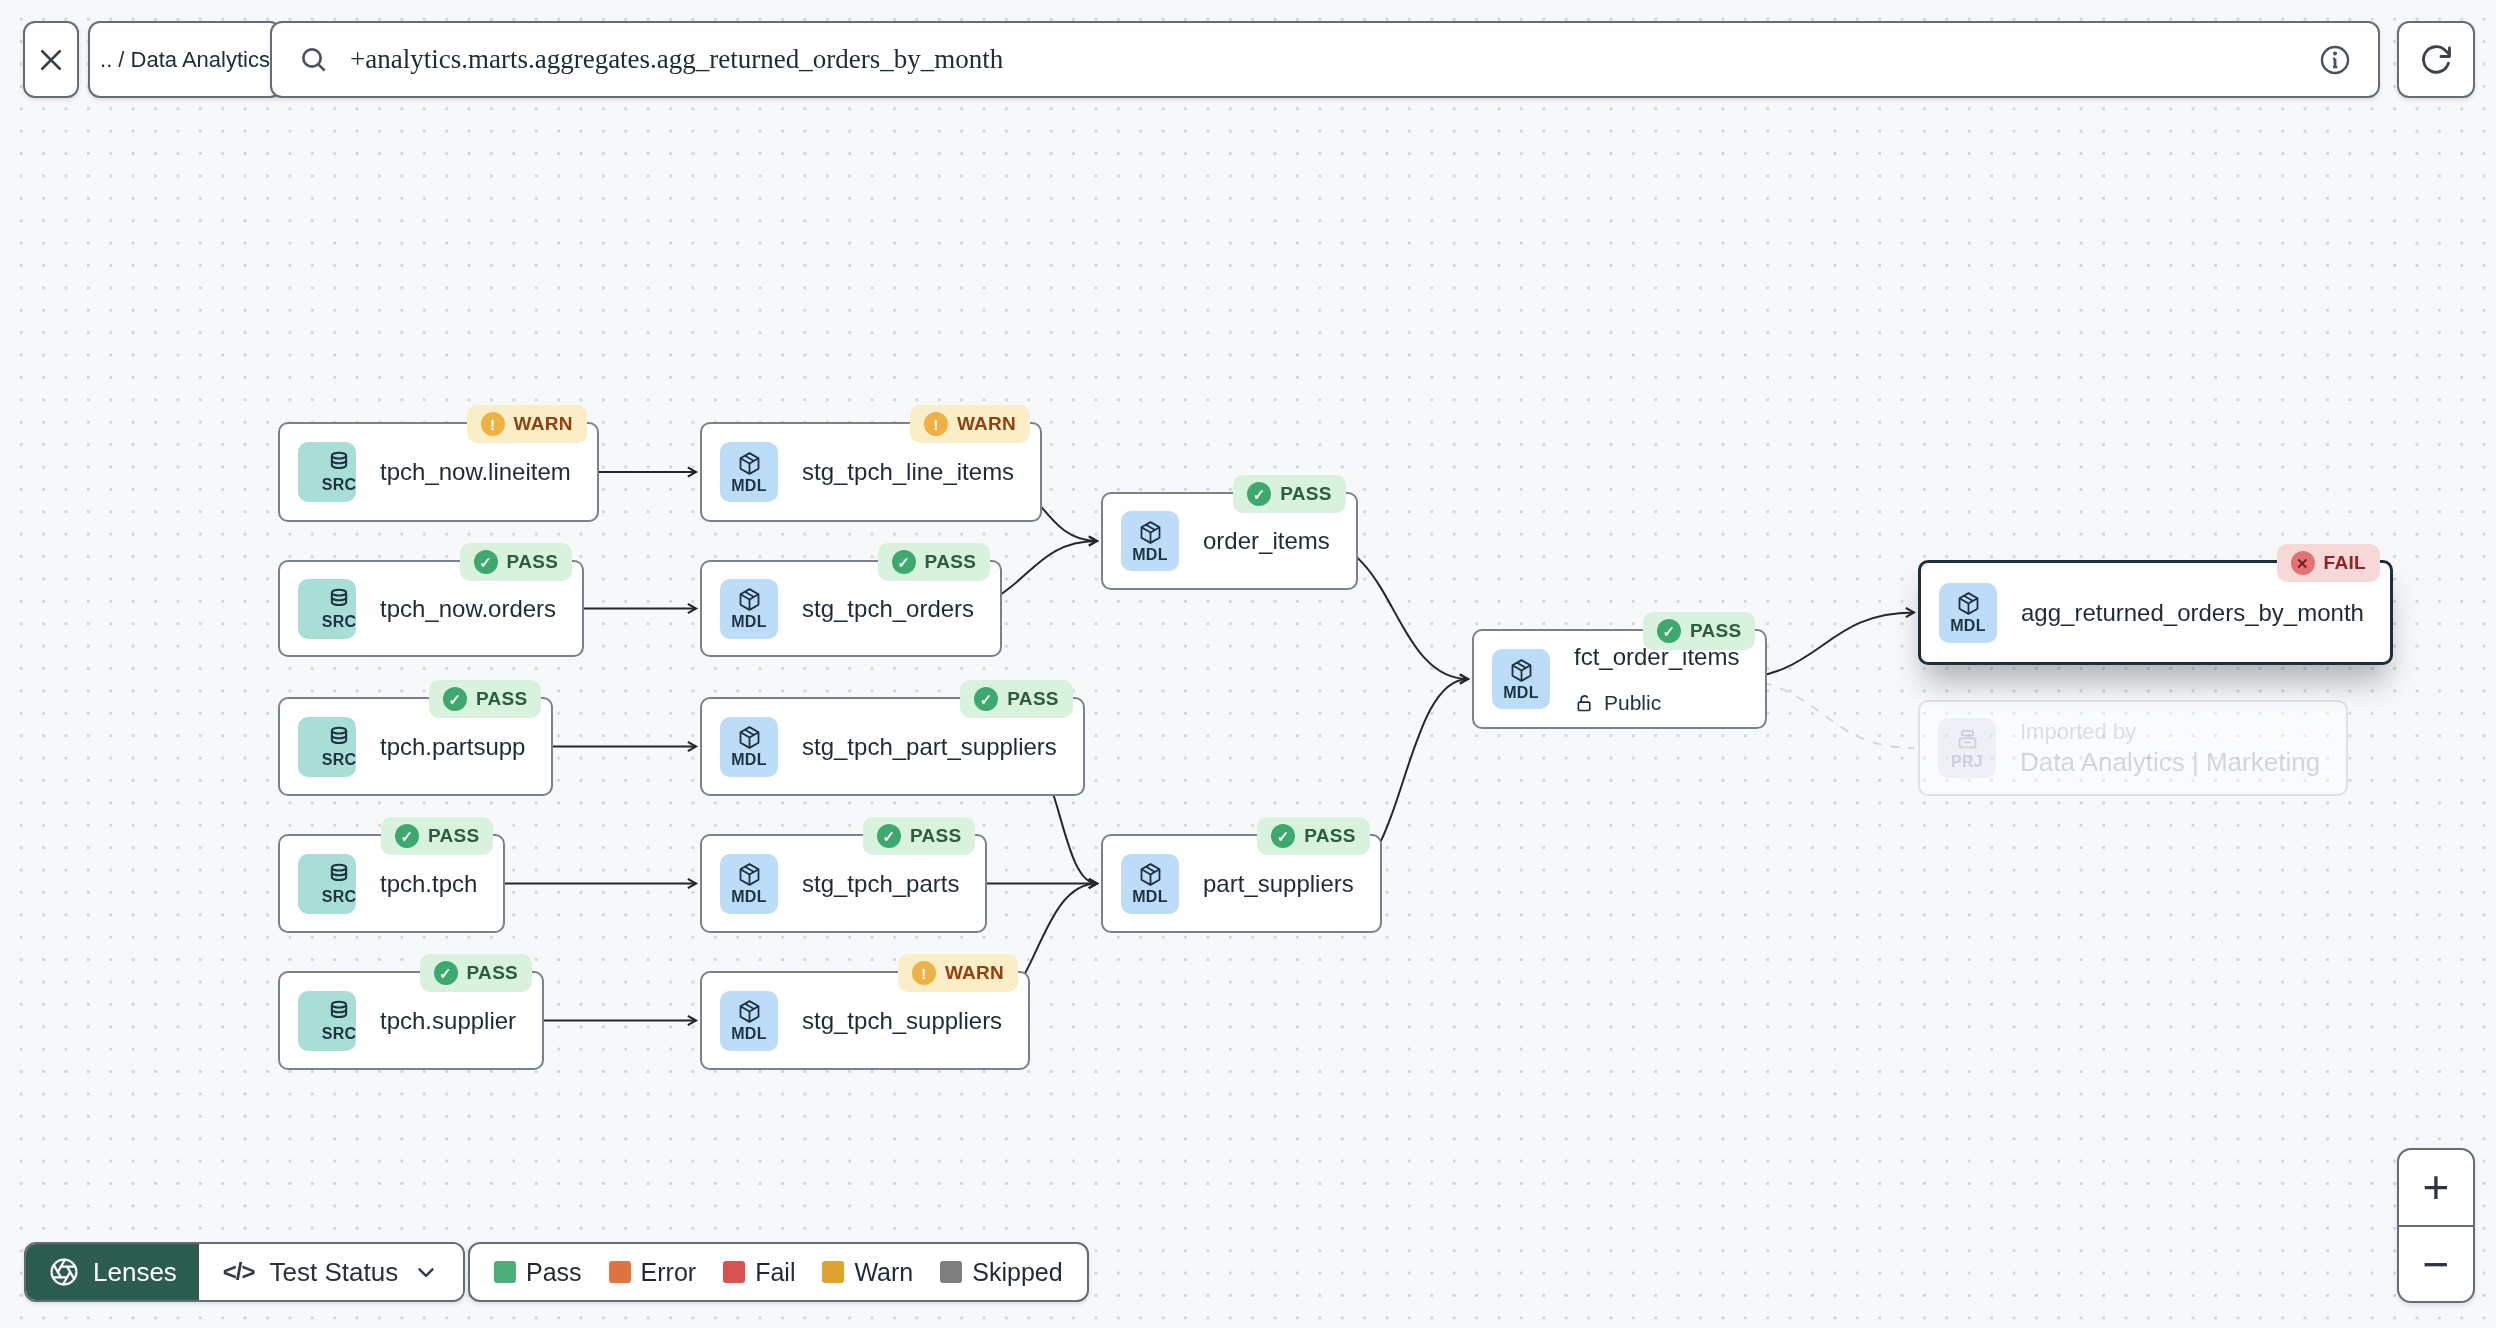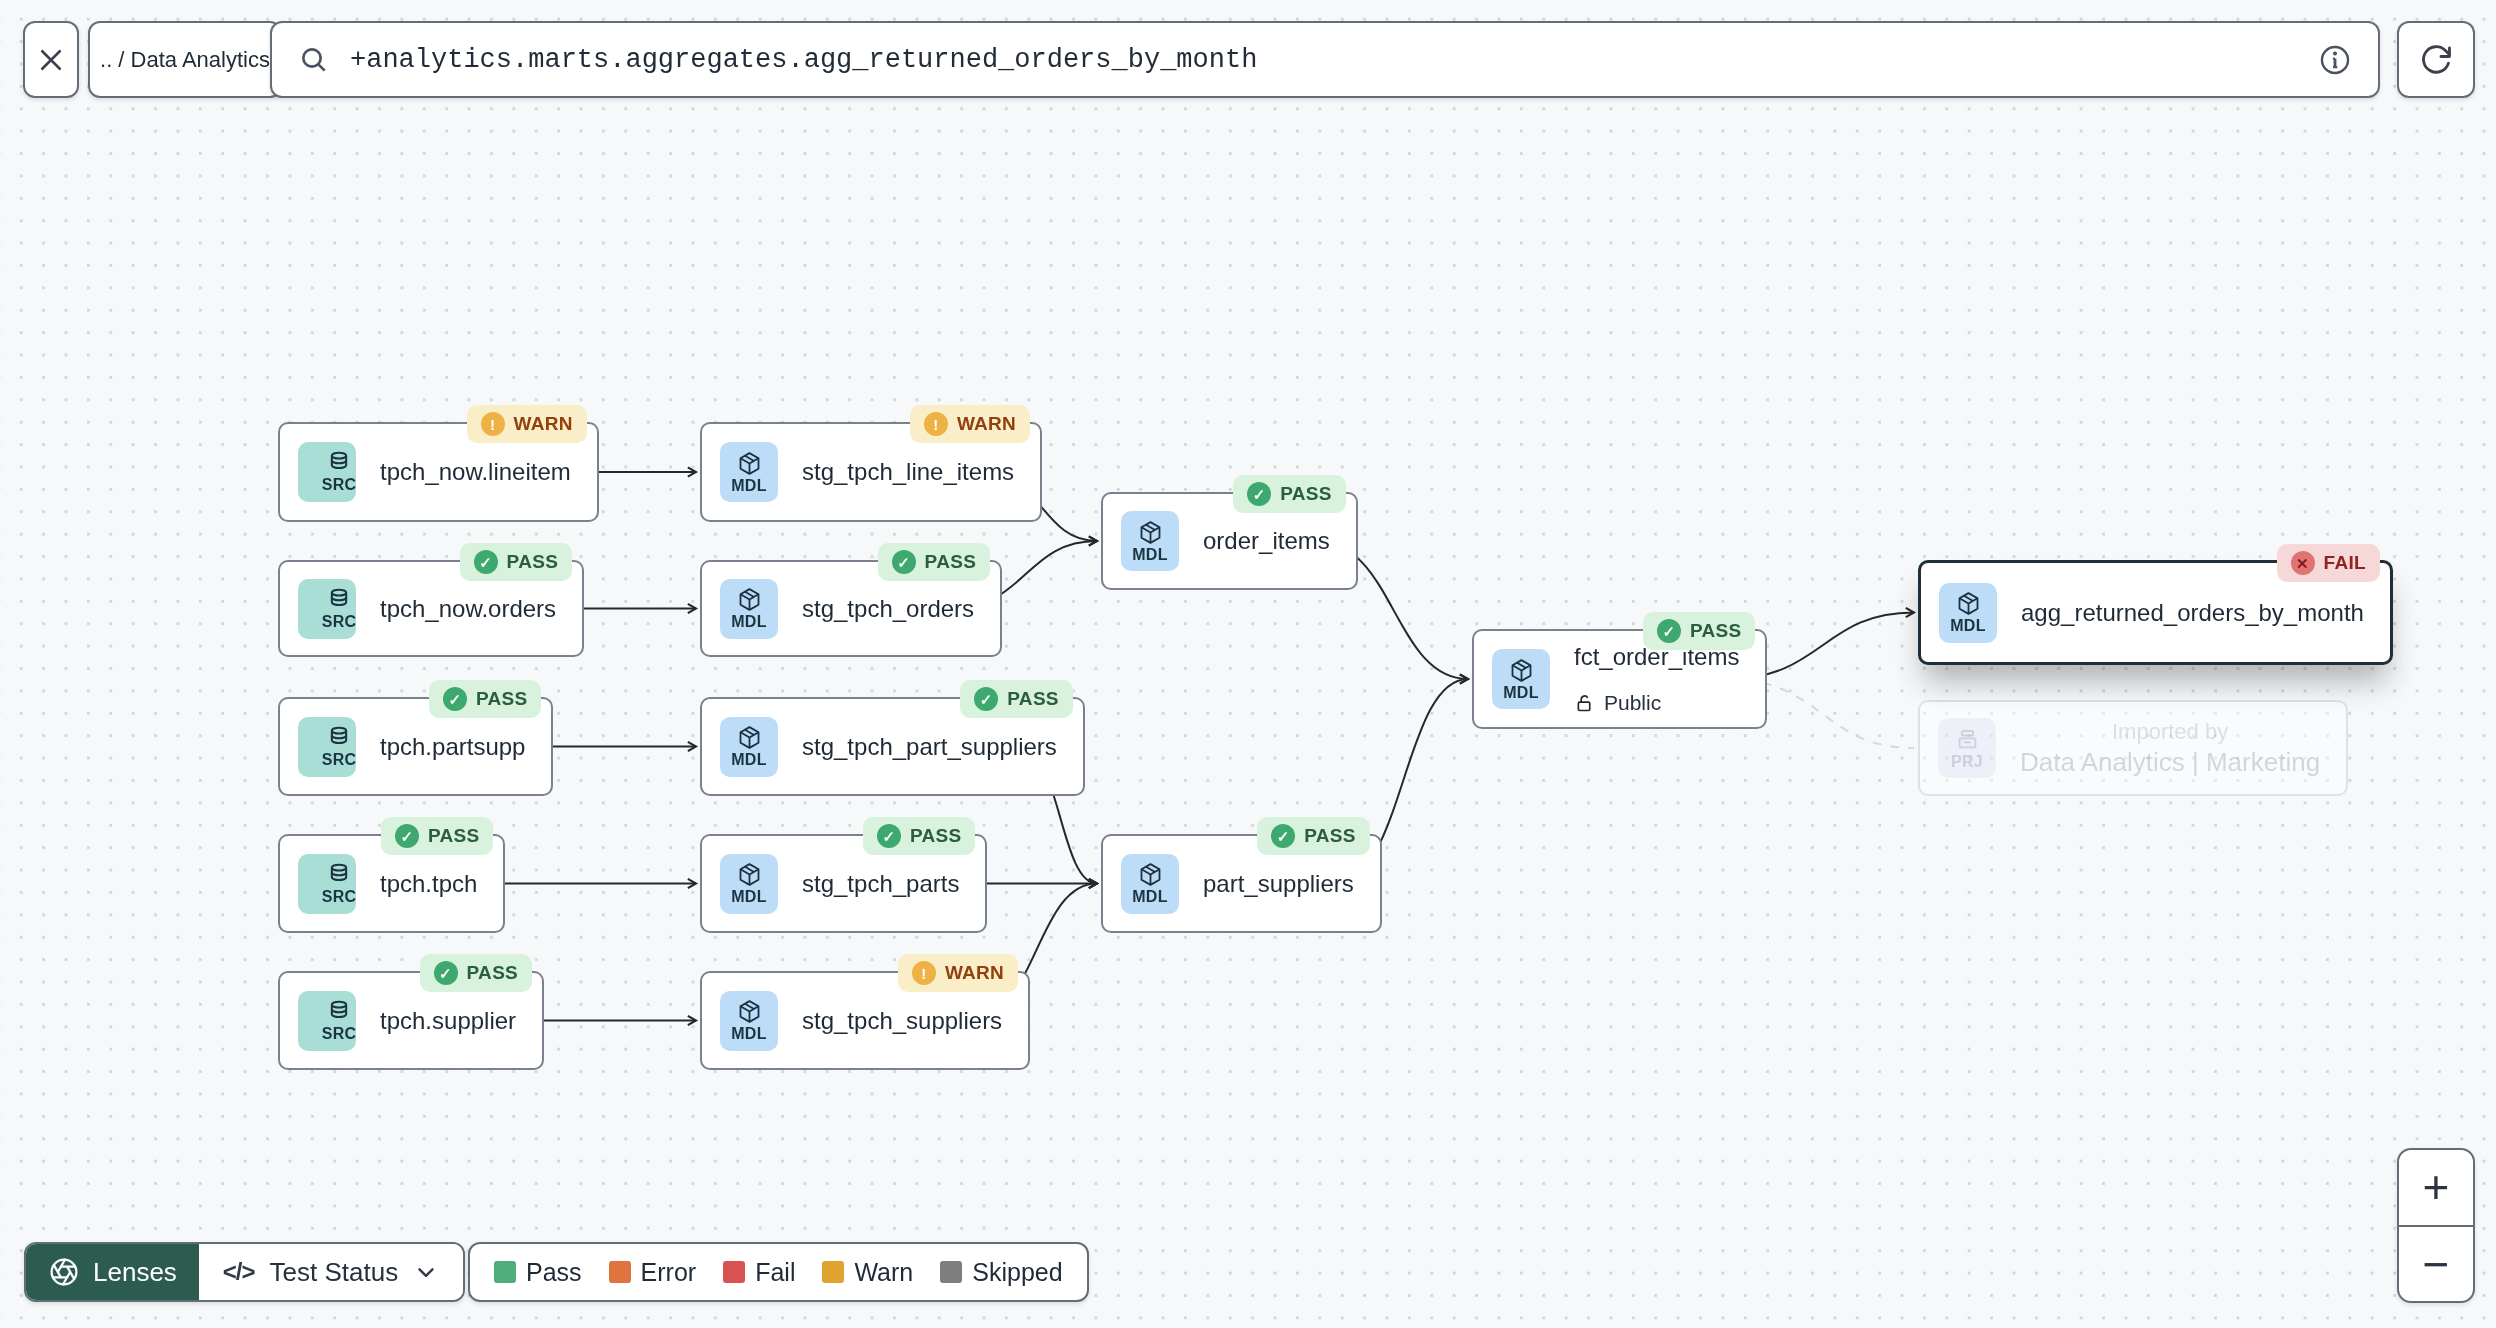--- a/index.html
+++ b/index.html
@@ -16,21 +16,21 @@
   .tb {
     position:absolute; top:21px; height:77px; background:#fff;
     border:2.5px solid #646c78; border-radius:12px;
     box-shadow:0 2px 4px rgba(50,60,80,.14);
     display:flex; align-items:center; justify-content:center;
   }
   .tb-close { left:23px; width:56px; }
   .tb-crumb { left:88px; width:194px; font-size:22px; font-weight:500; color:#222c38; }
   .tb-search { left:270px; width:2110px; justify-content:flex-start; padding:0 26px; gap:18px; }
   .tb-search input {
-    flex:1; border:none; outline:none; font-family:Liberation Mono, monospace;
+    flex:1; border:none; outline:none; font-family:Liberation Serif, serif;
     font-size:27px; color:#222c38; background:transparent;
   }
   .tb-refresh { left:2397px; width:78px; cursor:pointer; }
   .icon { display:inline-flex; align-items:center; justify-content:center; flex-shrink:0; }
 
   
   #edges { position:absolute; left:0; top:0; width:2496px; height:1328px; z-index:1; }
 
   .node {
     position:absolute; background:#fff; border:2px solid #79818e; border-radius:10px;
@@ -41,21 +41,21 @@
   .node.faded { opacity:.55; border-color:#cdd0da; background:rgba(255,255,255,.75); box-shadow:none; }
   .chip {
     width:58px; height:60px; border-radius:10px; flex-shrink:0;
     display:flex; flex-direction:column; align-items:center; justify-content:center; gap:0px;
   }
   .chip .ct { font-size:16px; font-weight:600; color:#1c3340; letter-spacing:.3px; }
   .chip.SRC { background:#a9ded7;padding-left:24px; }
   .chip.MDL { background:#bcdcf8; }
   .chip.PRJ { background:#e7e8f6; }
   .chip.PRJ .ct { color:#abaecb; }
-  .ncol { display:flex; flex-direction:column; justify-content:center;text-align:center; }
+  .ncol { display:flex; flex-direction:column; justify-content:center; }
   .nlabel { font-size:24px; font-weight:500; color:#1f2a37; white-space:nowrap; }
   .nsub { font-size:21px; color:#27313e; display:flex; align-items:center; gap:9px; margin-top:20px; white-space:nowrap; }
   .node.faded .nlabel { font-size:22px; font-weight:400; color:#c6c9d3; }
   .node.faded .nsub  { font-size:26px; color:#b6bac5; margin-top:2px; }
 
   .badge {
     position:absolute; top:-19px; right:10px; height:38px; border-radius:10px;
     display:flex; align-items:center; gap:9px; padding:0 14px;
     font-size:19px; font-weight:700; letter-spacing:.3px; z-index:5;
   }

